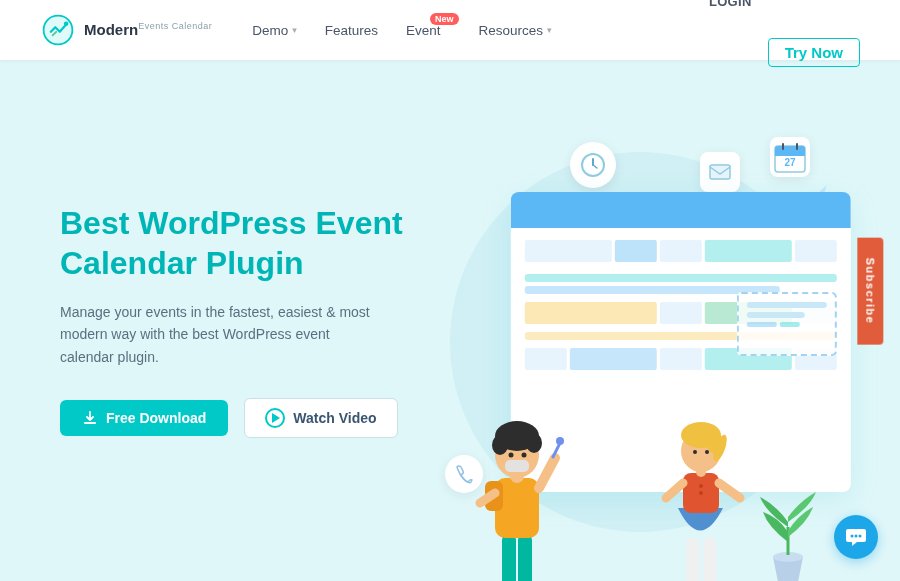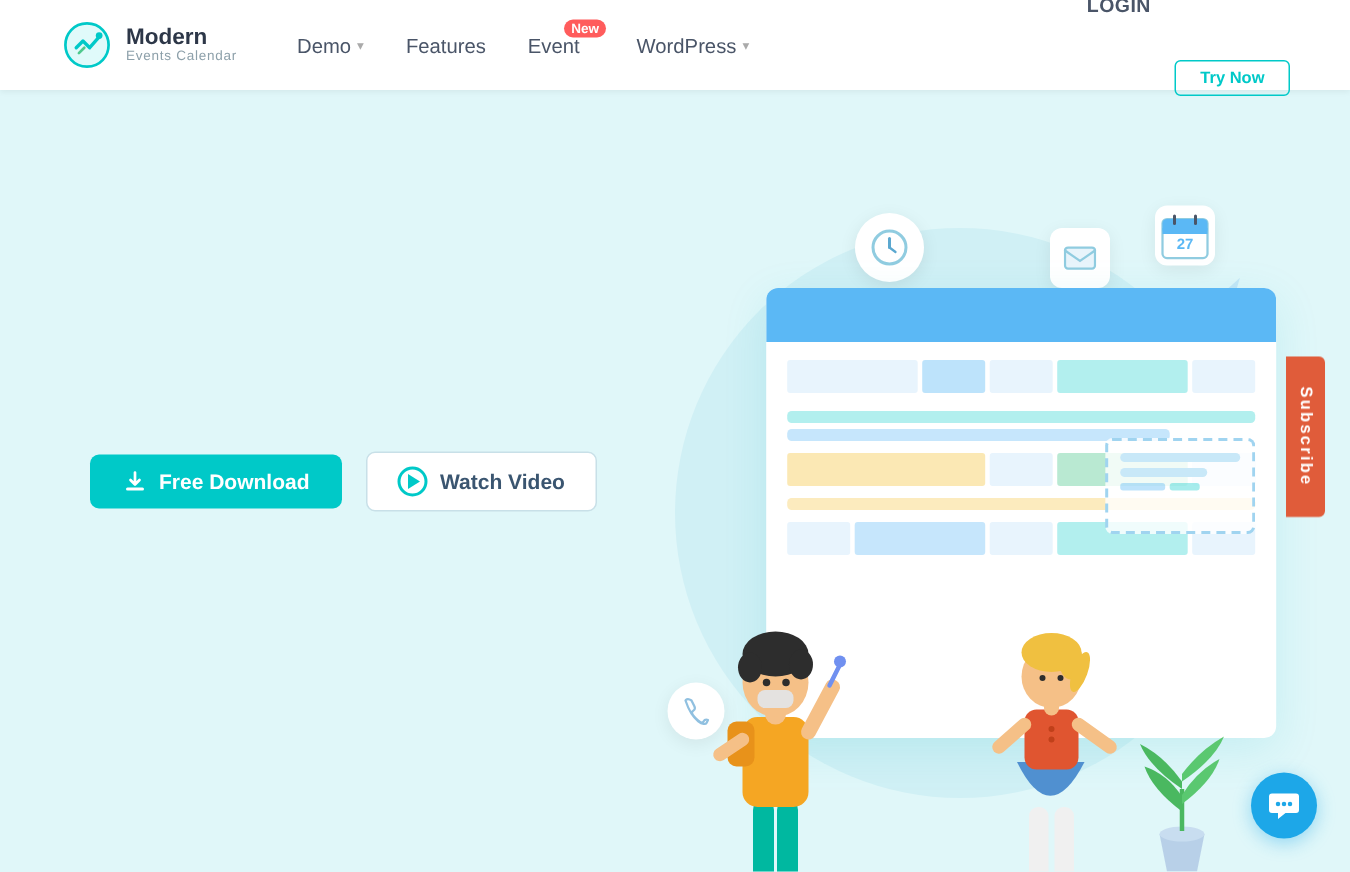--- a/index.html
+++ b/index.html
@@ -28,21 +28,21 @@
       align-items: center;
       gap: 8px;
       margin-right: 40px;
     }
     .logo-icon {
       width: 36px;
       height: 36px;
     }
     .logo-text {
       display: flex;
-      flex-direction: column;
+      flex-direction: row;
       line-height: 1.1;
     }
     .logo-modern {
       font-size: 15px;
       font-weight: 700;
       color: #2d3748;
     }
     .logo-sub {
       font-size: 9px;
       color: #8da0aa;
@@ -86,21 +86,21 @@
     .btn-login {
       font-size: 13px;
       color: #4a5568;
       font-weight: 600;
       cursor: pointer;
       background: none;
       border: none;
       letter-spacing: 0.3px;
     }
     .btn-try {
-      font-size: 11px;
+      font-size: 15px;
       color: #00c9c8;
       font-weight: 600;
       cursor: pointer;
       background: none;
       border: 1.5px solid #00c9c8;
       border-radius: 4px;
       padding: 5px 16px;
       margin-top: 44px;
     }
     .btn-buy {
@@ -384,33 +384,35 @@
       <span class="chevron">▾</span>
     </span>
     <span class="nav-item">
       <span>Features</span>
     </span>
     <span class="nav-item" style="position:relative; margin-right:10px;">
       <span>Event</span>
       <span class="nav-badge">New</span>
     </span>
     <span class="nav-item">
-      <span>WordPress</span>
+      <span>Resources</span>
       <span class="chevron">▾</span>
     </span>
   </div>
 
   <div class="nav-actions">
     <button class="btn-login">LOGIN</button>
     <button class="btn-try">Try Now</button>
   </div>
 </nav>
 
 <section class="hero">
   <div class="hero-left">
+    <h1 class="hero-title">Best WordPress Event Calendar Plugin</h1>
+    <p class="hero-desc">Manage your events in the fastest, easiest &amp; most modern way with the best WordPress event calendar plugin.</p>
     <div class="hero-buttons">
       <button class="btn-download">
         <svg width="16" height="16" viewBox="0 0 16 16" fill="none">
           <rect x="2" y="12" width="12" height="2" rx="1" fill="white"></rect>
           <path d="M8 2v7M5 7l3 3 3-3" stroke="white" stroke-width="1.8" stroke-linecap="round" stroke-linejoin="round"></path>
         </svg>
         <span>Free Download</span>
       </button>
       <button class="btn-watch">
         <div class="play-icon">

